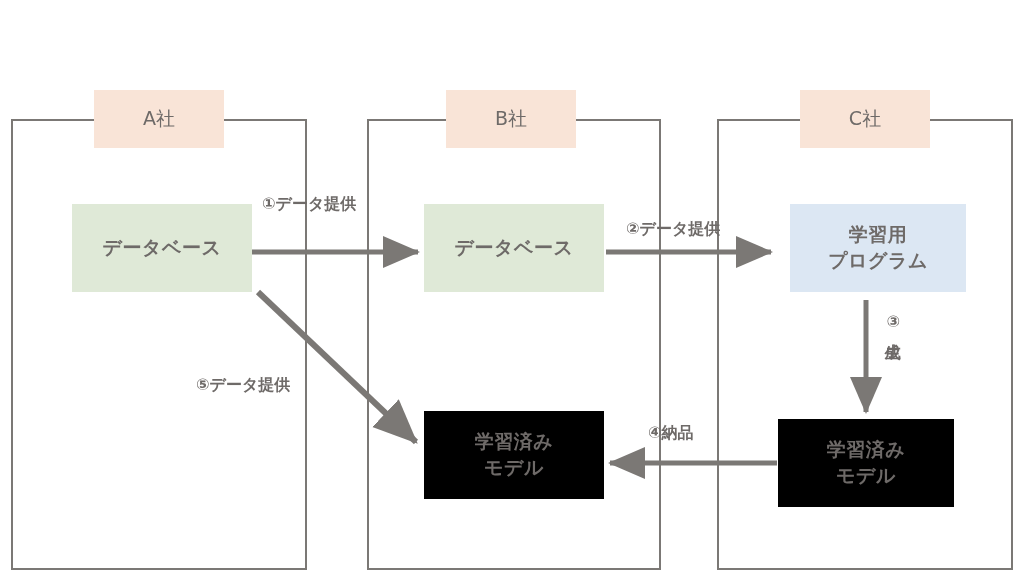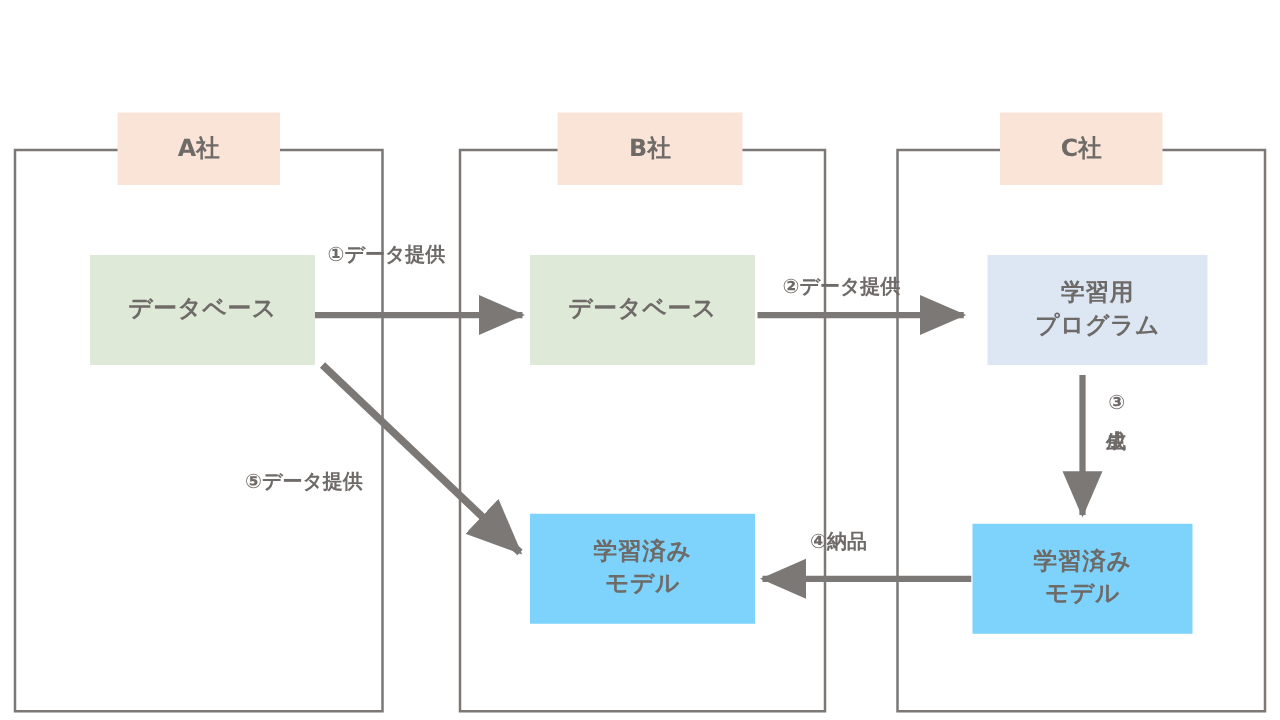--- a/index.html
+++ b/index.html
@@ -36,40 +36,40 @@
     background: transparent;
   }
   
   .company-label {
     position: absolute;
     background: #f9e4d7;
     display: flex;
     align-items: center;
     justify-content: center;
     font-size: 19px;
-    font-weight: bold;
+    font-weight: normal;
     color: #6e6a68;
     box-sizing: border-box;
   }
   .node {
     position: absolute;
     display: flex;
     align-items: center;
     justify-content: center;
     text-align: center;
     font-size: 19px;
     font-weight: bold;
     color: #6e6a68;
     line-height: 1.35;
     box-sizing: border-box;
     letter-spacing: 0.5px;
   }
   .node.db      { background: #dfe9d7; }
   .node.program { background: #dce7f3; }
-  .node.model   { background: #7dd3fc; }
+  .node.model   { background: #000000; }
 
   .edge-label {
     position: absolute;
     font-size: 16px;
     font-weight: bold;
     color: #6e6a68;
     white-space: nowrap;
   }
   .edge-label.vertical {
     writing-mode: vertical-rl;
@@ -110,21 +110,21 @@
     <line x1="866" y1="300" x2="866" y2="412" stroke="#7b7875" stroke-width="5" marker-end="url(#ah)"></line>
 
     <line x1="777" y1="463" x2="610" y2="463" stroke="#7b7875" stroke-width="5" marker-end="url(#ah)"></line>
 
     <line x1="258" y1="292" x2="416" y2="442" stroke="#7b7875" stroke-width="6" marker-end="url(#ah)"></line>
   </svg>
 
   <div class="company-label" style="left:94px; top:90px; width:130px; height:58px;">
     <span>A社</span>
   </div>
-  <div class="company-label" style="left:446px; top:90px; width:148px; height:58px;">
+  <div class="company-label" style="left:446px; top:90px; width:130px; height:58px;">
     <span>B社</span>
   </div>
   <div class="company-label" style="left:800px; top:90px; width:130px; height:58px;">
     <span>C社</span>
   </div>
 
   <div class="node db" style="left:72px; top:204px; width:180px; height:88px;">
     <span>データベース</span>
   </div>
 

